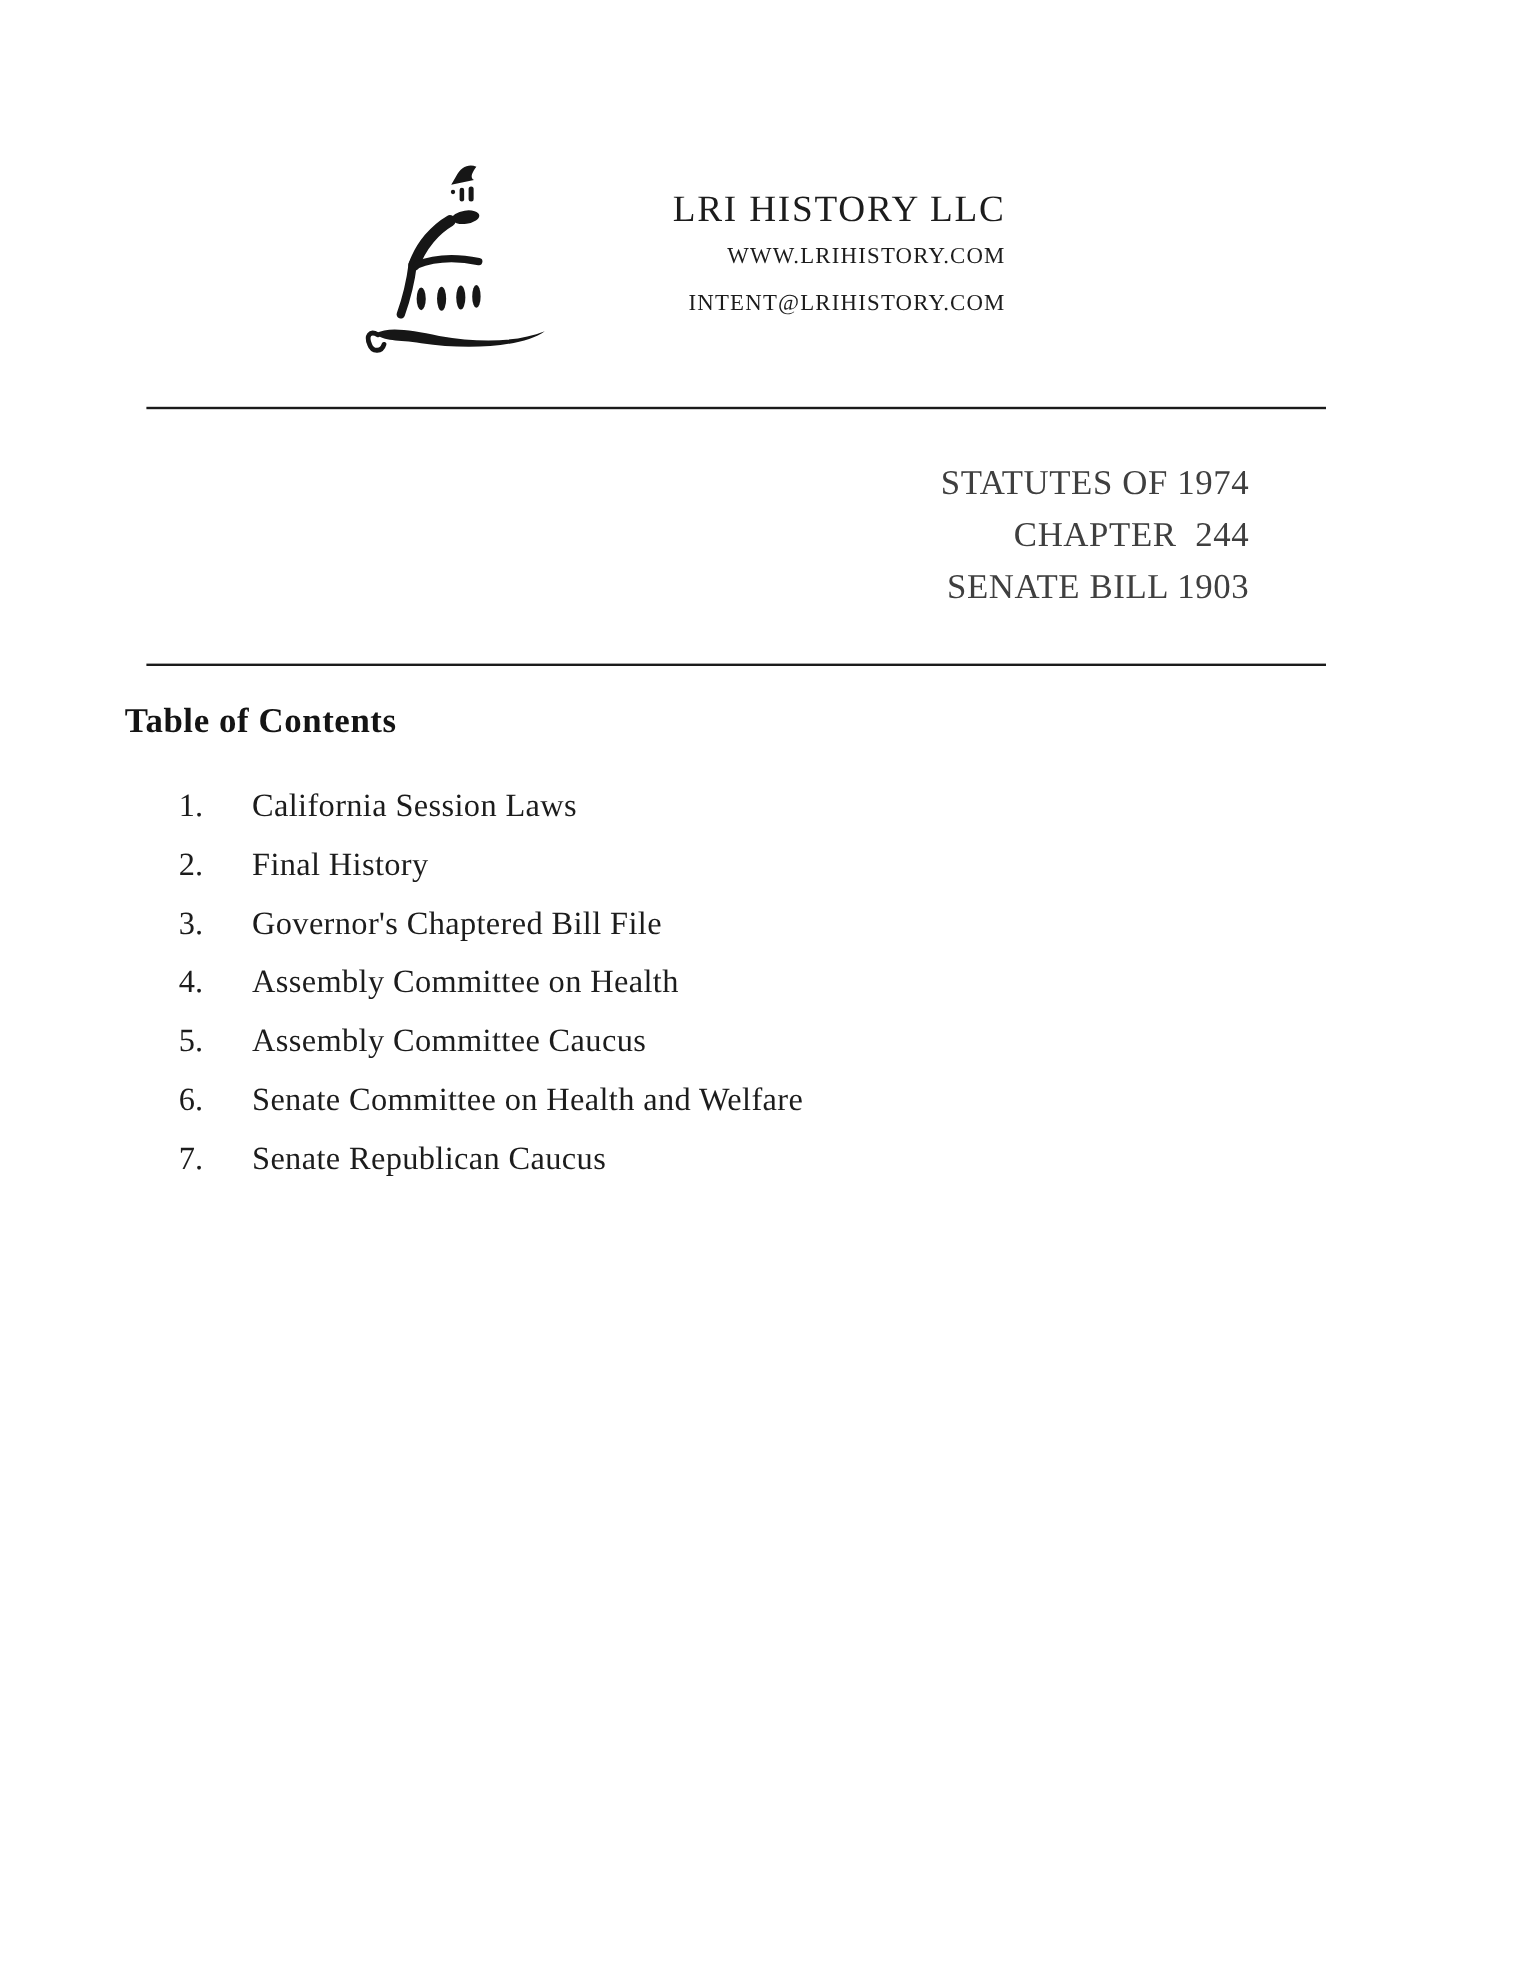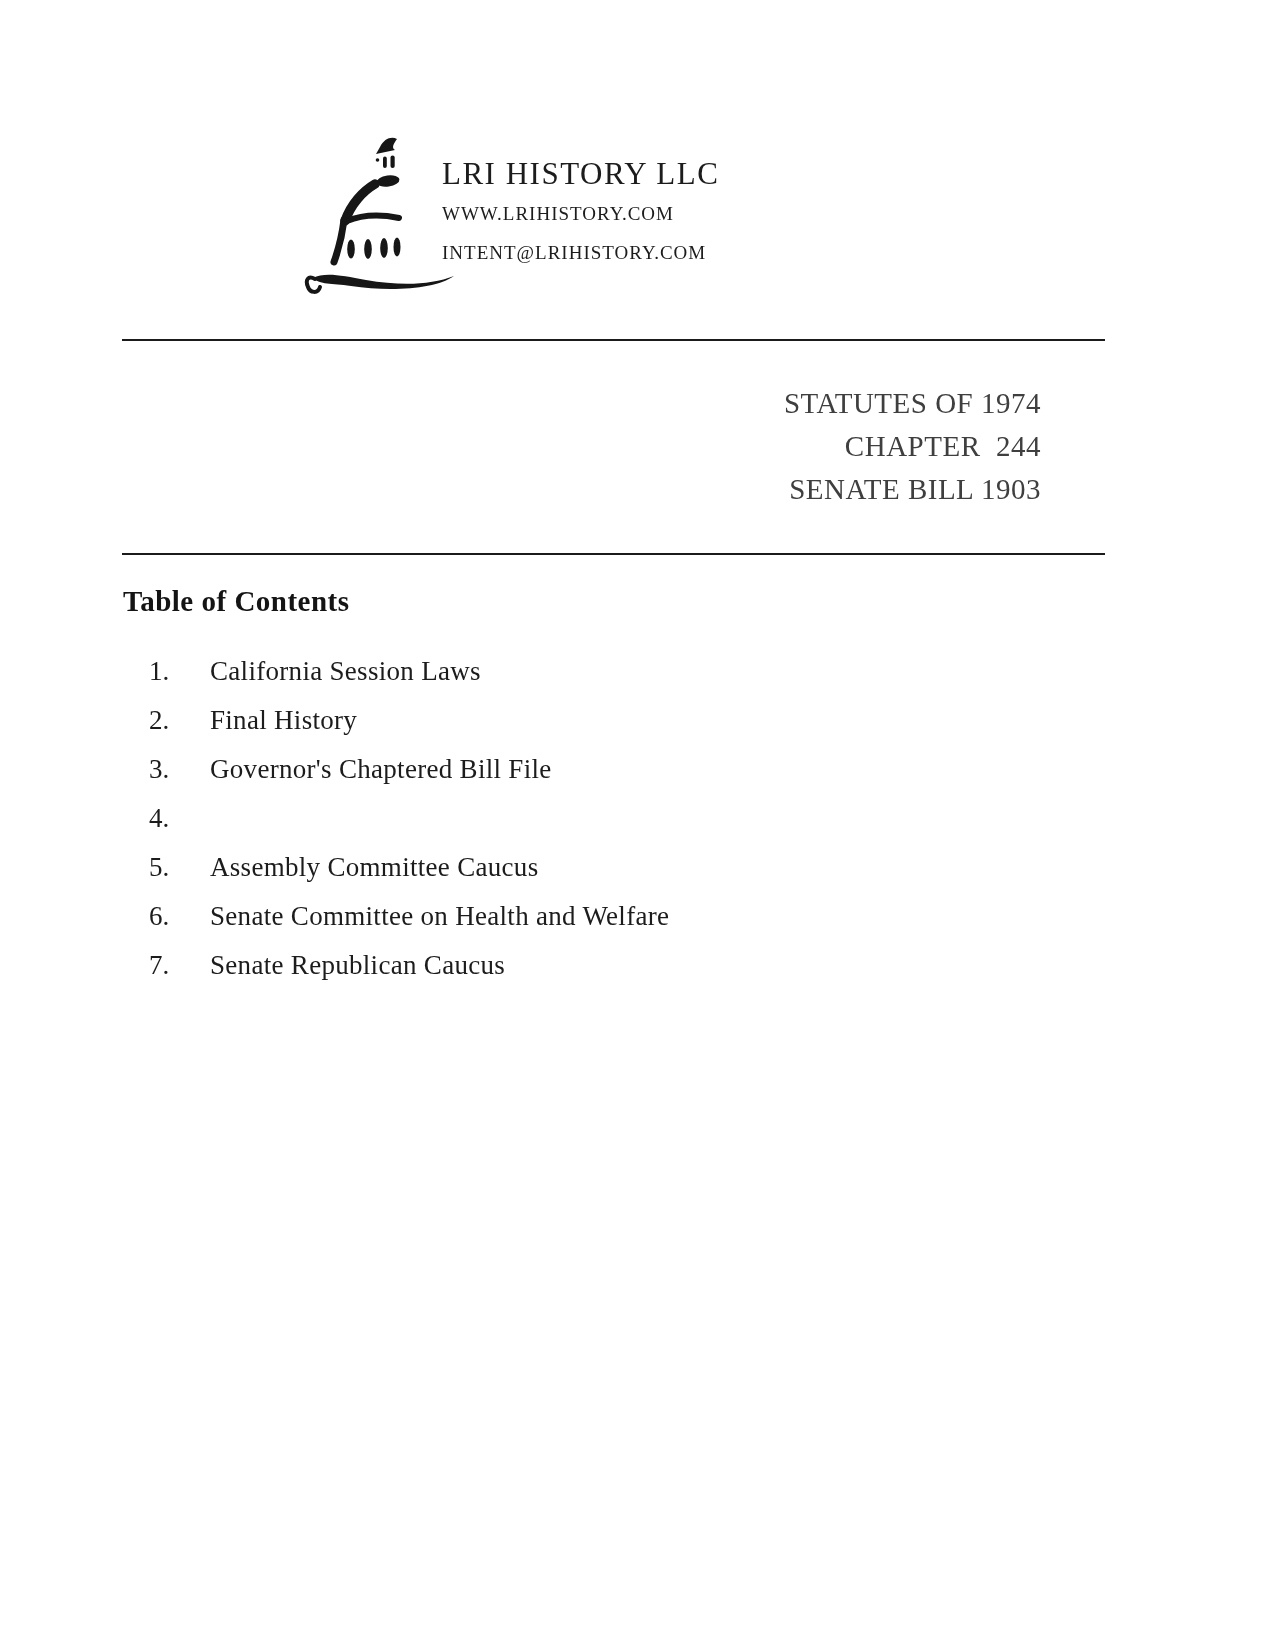--- a/index.html
+++ b/index.html
@@ -12,22 +12,22 @@
     position: absolute; inset: 0;
     width: 1276px; height: 1651px;
     background: #ffffff; overflow: hidden;
   }
 
   
   .logo { position: absolute; left: 296px; top: 124px; width: 172px; height: 172px; }
 
   
   .header-text {
-    position: absolute; left: 442px; top: 156px; width: 410px;
-    text-align: left; color: #1c1c1c;
+    position: absolute; left: 428px; top: 156px; width: 410px;
+    text-align: right; color: #1c1c1c;
   }
   .company { font-size: 31px; line-height: 36px; letter-spacing: 1.5px; }
   .contact { font-size: 19px; line-height: 23px; letter-spacing: 1px; }
   .email   { margin-top: 16px; }
   .website { margin-top: 10px; }
   .phone   { margin-top: 9px; font-size: 18px; letter-spacing: 0.5px; }
 
   
   .rule { position: absolute; left: 122px; width: 983px; height: 2px; background: #1b1b1b; }
   .rule-top    { top: 339px; }
@@ -37,21 +37,21 @@
   .title-block {
     position: absolute; top: 382px; left: 641px; width: 400px;
     text-align: right; color: #3f3f3f;
     font-weight: normal; font-size: 29px; line-height: 43px;
     letter-spacing: 0.5px;
   }
   .title-line { white-space: pre; }
 
   
   .toc-heading {
-    position: absolute; left: 123px; top: 585px; margin: 0;
+    position: absolute; left: 104px; top: 585px; margin: 0;
     font-size: 29px; font-weight: bold; color: #141414; letter-spacing: 0.5px;
   }
   .toc-list {
     position: absolute; left: 149px; top: 647px;
     margin: 0; padding: 0; list-style: none;
     font-size: 27px; color: #1c1c1c;
   }
   .toc-item { display: flex; line-height: 49px; height: 49px; }
   .toc-num  { width: 43px; flex: 0 0 43px; }
   .toc-label { letter-spacing: 0.3px; margin-left: 18px; }
@@ -116,20 +116,21 @@
     <li class="toc-item">
       <span class="toc-num">2.</span>
       <span class="toc-label">Final History</span>
     </li>
     <li class="toc-item">
       <span class="toc-num">3.</span>
       <span class="toc-label">Governor's Chaptered Bill File</span>
     </li>
     <li class="toc-item">
       <span class="toc-num">4.</span>
+      <span class="toc-label">Assembly Committee on Health</span>
     </li>
     <li class="toc-item">
       <span class="toc-num">5.</span>
       <span class="toc-label">Assembly Committee Caucus</span>
     </li>
     <li class="toc-item">
       <span class="toc-num">6.</span>
       <span class="toc-label">Senate Committee on Health and Welfare</span>
     </li>
     <li class="toc-item">

